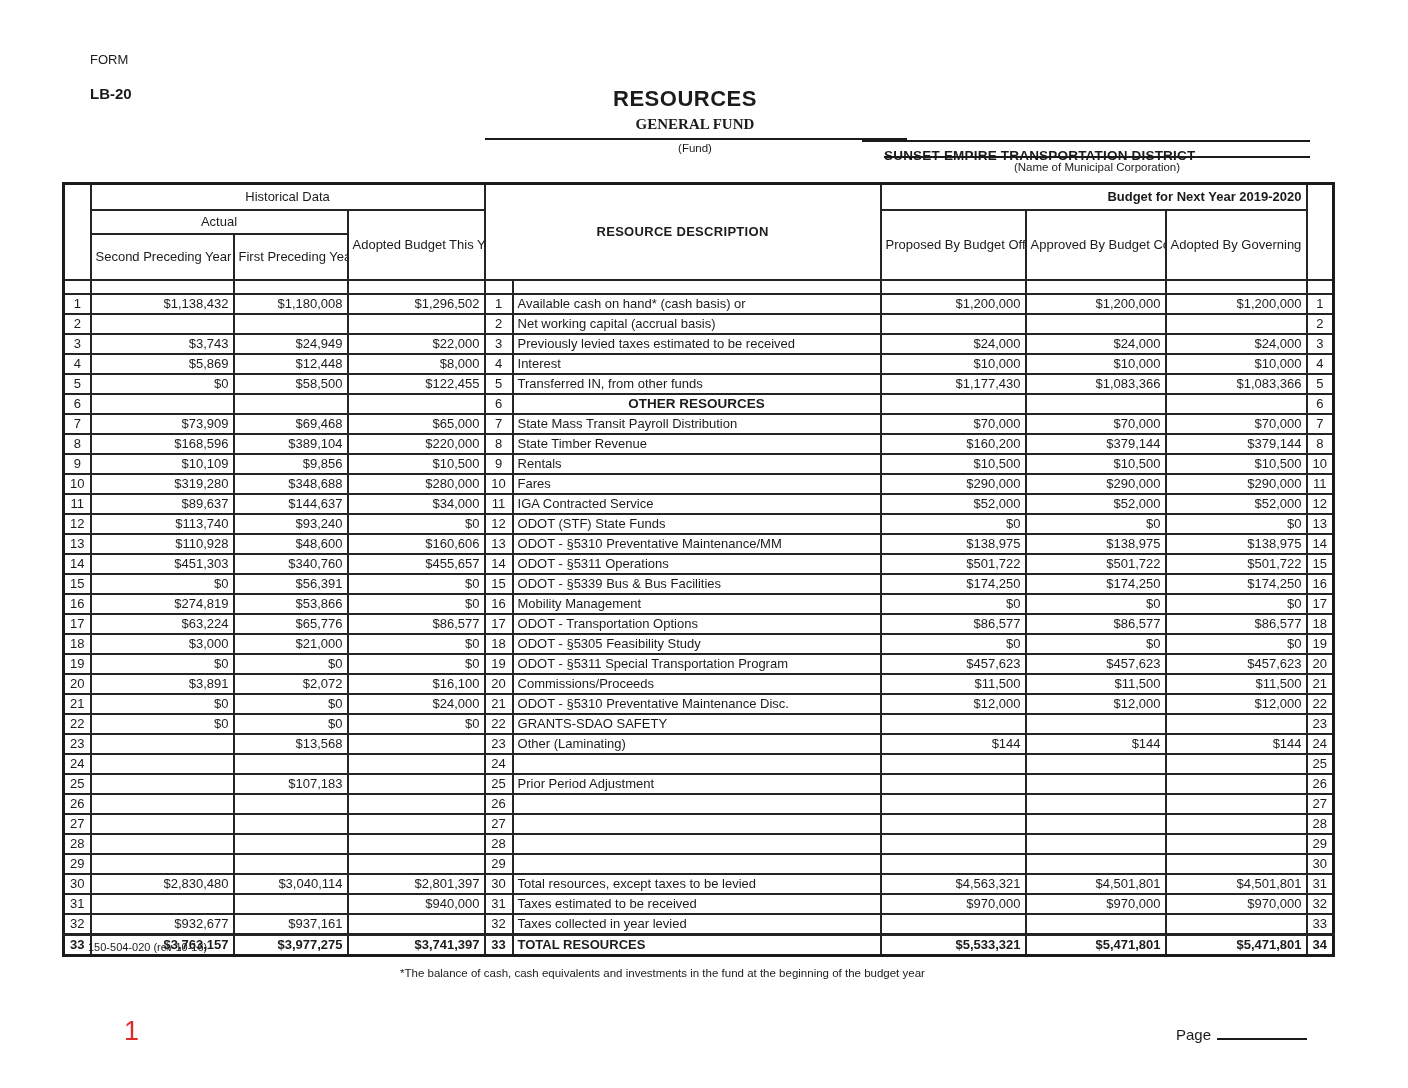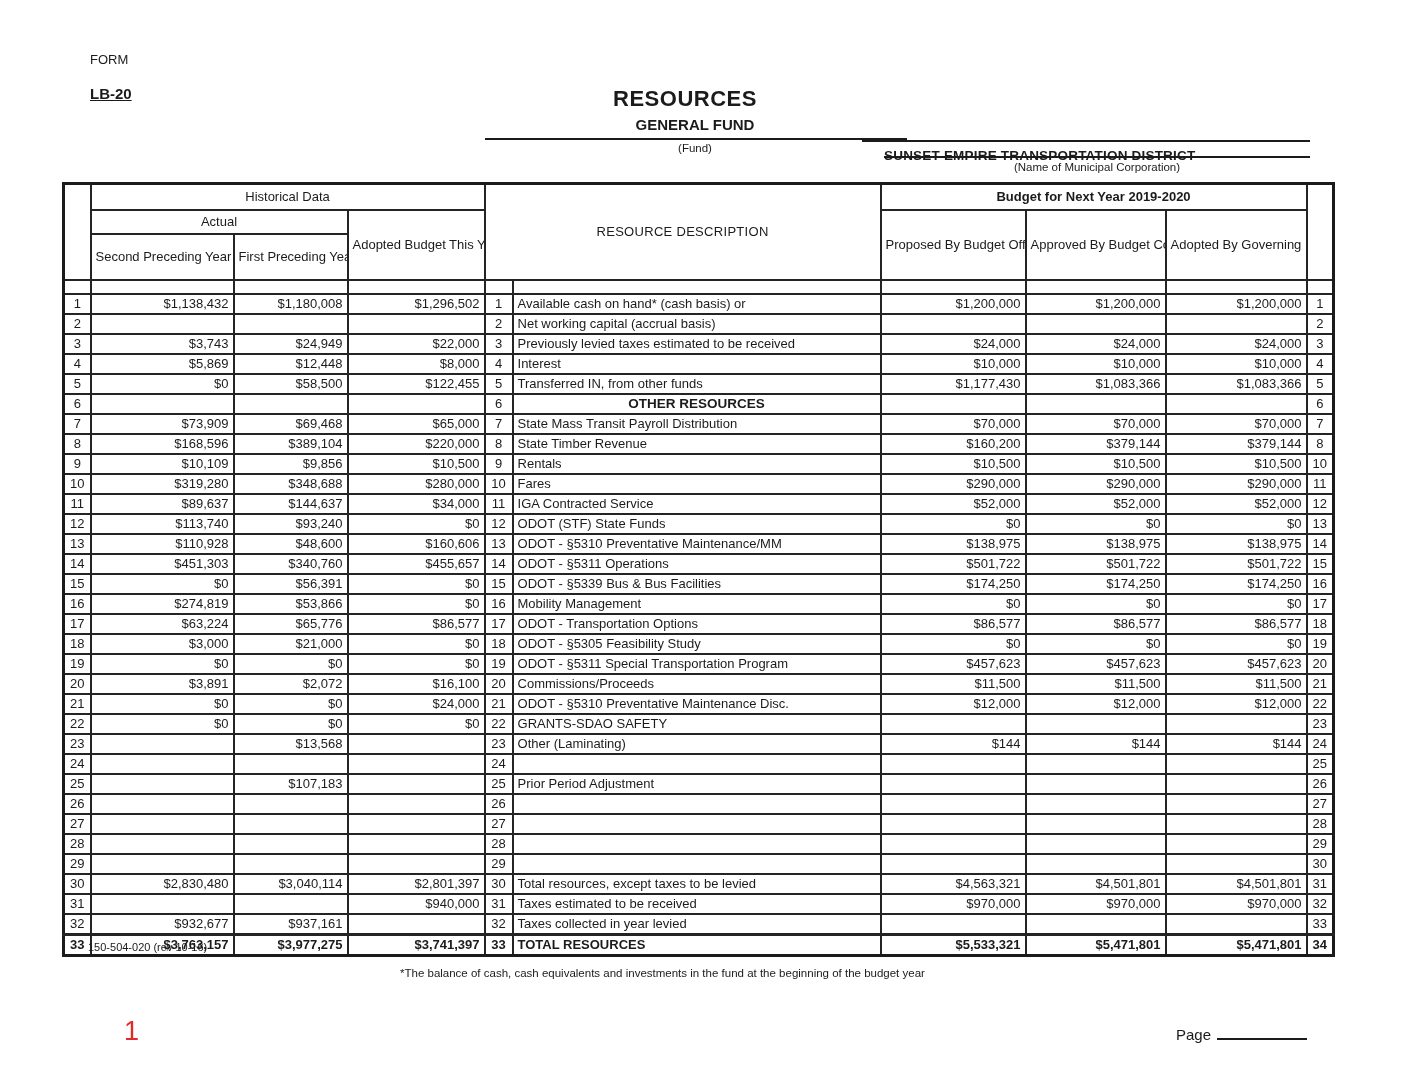--- a/index.html
+++ b/index.html
@@ -4,23 +4,23 @@
 <style>
   html,body{margin:0;padding:0;}
   body{
     width:1408px;height:1088px;background:#ffffff;
     font-family:"Liberation Sans",sans-serif;color:#1b1b1b;
     position:relative;overflow:hidden;
   }
   .abs{position:absolute;}
   
   .form-label{left:90px;top:52px;font-weight:normal;font-size:13px;}
-  .form-number{left:90px;top:85px;font-weight:bold;font-size:15px;text-decoration:underline;}
+  .form-number{left:90px;top:85px;font-weight:bold;font-size:15px;}
   .doc-title{left:530px;top:86px;width:310px;text-align:center;font-weight:bold;font-size:22px;letter-spacing:.5px;}
-  .fund-name{left:485px;top:116px;width:420px;text-align:center;font-weight:bold;font-size:15px;}
+  .fund-name{left:485px;top:116px;width:420px;text-align:center;font-weight:bold;font-size:15px;font-family:Liberation Serif, serif;}
   .fund-underline{left:485px;top:138px;width:422px;border-top:2px solid #1b1b1b;height:0;}
   .fund-caption{left:485px;top:142px;width:420px;text-align:center;font-size:11.5px;}
   .district-name{left:884px;top:120px;width:430px;font-weight:bold;font-size:13.5px;letter-spacing:.2px;margin-top:28px;}
   .district-underline1{left:862px;top:140px;width:448px;border-top:2px solid #1b1b1b;height:0;}
   .district-underline2{left:884px;top:156px;width:426px;border-top:2px solid #1b1b1b;height:0;}
   .district-caption{left:884px;top:161px;width:426px;text-align:center;font-size:11.5px;}
 
   
   table.main{
     position:absolute;left:62px;top:182px;width:1270px;
@@ -32,22 +32,22 @@
     font-size:13px;height:18px;line-height:1.05;
     overflow:hidden;white-space:nowrap;
   }
   tr.h1 td{height:24px;}
   tr.h2 td{height:22px;margin-left:48px;}
   tr.h3 td{height:44px;}
   tr.thin td{height:12px;}
   .hist-head{text-align:center;font-size:13.5px;}
   .actual-head{text-align:center;font-size:14px;}
   .subhead{text-align:center;font-size:12px;white-space:pre-line;line-height:1.3;}
-  .resdesc-head{text-align:center;font-weight:normal;font-size:15px;letter-spacing:.3px;}
-  .budget-head{text-align:center;font-size:13.5px;font-weight:600;}
+  .resdesc-head{text-align:center;font-weight:bold;font-size:15px;letter-spacing:.3px;}
+  .budget-head{text-align:right;font-size:13.5px;font-weight:600;}
   td.num,td.dnum,td.rnum{text-align:center;font-size:12.5px;padding:0 2px;}
   td.val{text-align:right;}
   td.desc{text-align:left;margin-top:17px;}
   tr.section-row td.desc{font-weight:bold;text-align:center;font-size:13.5px;}
   tr.total-row td{font-weight:bold;}
   tr.total-row td{border-top-width:3px;}
 
   
   .doc-number{left:88px;top:941px;font-size:11px;}
   .footnote{left:400px;top:967px;font-size:11.5px;}

